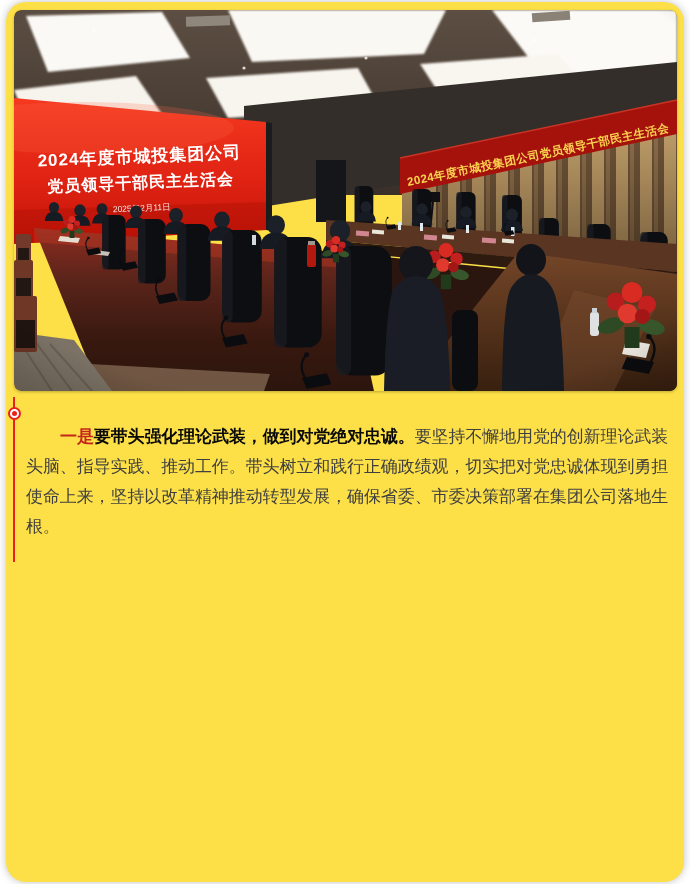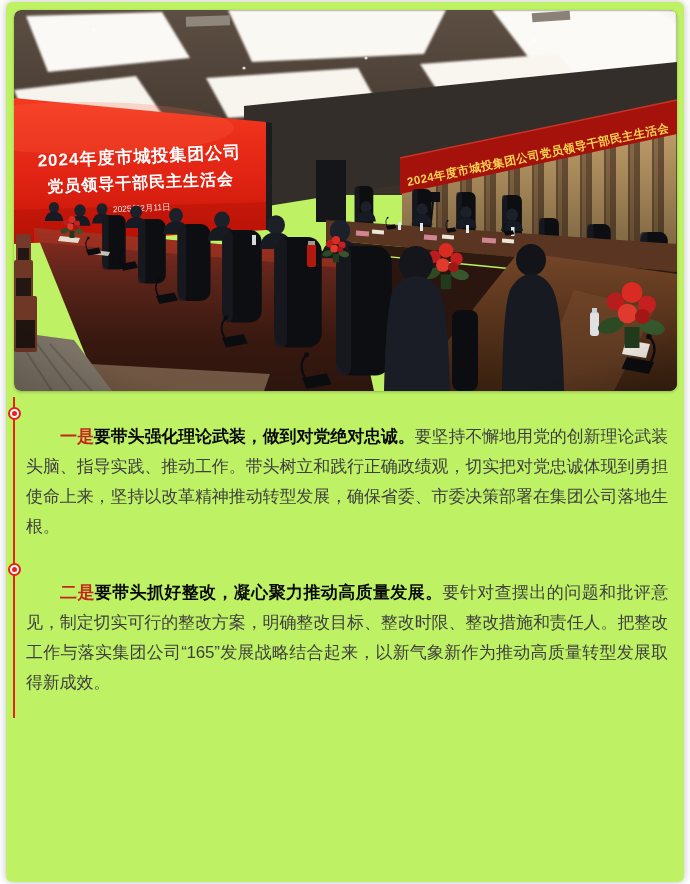--- a/index.html
+++ b/index.html
@@ -1,18 +1,18 @@
 <!DOCTYPE html>
 <html><head>
 <meta charset="utf-8">
 <style>
   html,body{margin:0;padding:0;width:690px;height:884px;background:#ffffff;overflow:hidden;
     font-family:"Liberation Sans","DejaVu Sans",sans-serif;}
-  .card{position:absolute;left:6px;top:2px;width:678px;height:880px;background:#bef264;
-    border-radius:6px;box-shadow:0 0 9px rgba(0,0,0,.25);overflow:hidden;}
+  .card{position:absolute;left:6px;top:2px;width:678px;height:880px;background:#fde047;
+    border-radius:20px;box-shadow:0 0 9px rgba(0,0,0,.25);overflow:hidden;}
   .photo-wrap{margin:8px 7px 0 8px;width:663px;height:381px;border-radius:7px;overflow:hidden;
     box-shadow:0 1px 3px rgba(0,0,0,.25);}
   .photo-wrap svg{display:block;}
   .content{position:relative;padding:31px 16px 18px 20px;}
   .vline{position:absolute;left:7px;top:6px;bottom:-2px;width:2px;background:#e8211a;}
   .item{position:relative;margin-bottom:36px;}
   .item.gap-lg{margin-bottom:44px;}
   .item:last-child{margin-bottom:0;}
   .bullet{position:absolute;left:-18px;top:-15px;width:13px;height:13px;border:2px solid #e8211a;
     border-radius:50%;background:#fff;box-sizing:border-box;}
@@ -262,19 +262,15 @@
   </figure>
 
   <div class="content">
     <div class="vline"></div>
 
     <section class="item">
       <span class="bullet"></span>
       <p class="para"><span class="lead">一是</span><span class="emph">要带头强化理论武装，做到对党绝对忠诚。</span><span class="body-text">要坚持不懈地用党的创新理论武装头脑、指导实践、推动工作。带头树立和践行正确政绩观，切实把对党忠诚体现到勇担使命上来，坚持以改革精神推动转型发展，确保省委、市委决策部署在集团公司落地生根。</span></p>
     </section>
 
-    <section class="item gap-lg">
-      <span class="bullet"></span>
-      <p class="para"><span class="lead">二是</span><span class="emph">要带头抓好整改，凝心聚力推动高质量发展。</span><span class="body-text">要针对查摆出的问题和批评意见，制定切实可行的整改方案，明确整改目标、整改时限、整改措施和责任人。把整改工作与落实集团公司“165”发展战略结合起来，以新气象新作为推动高质量转型发展取得新成效。</span></p>
-    </section>
 
   </div>
 </div>
 
 </body></html>

